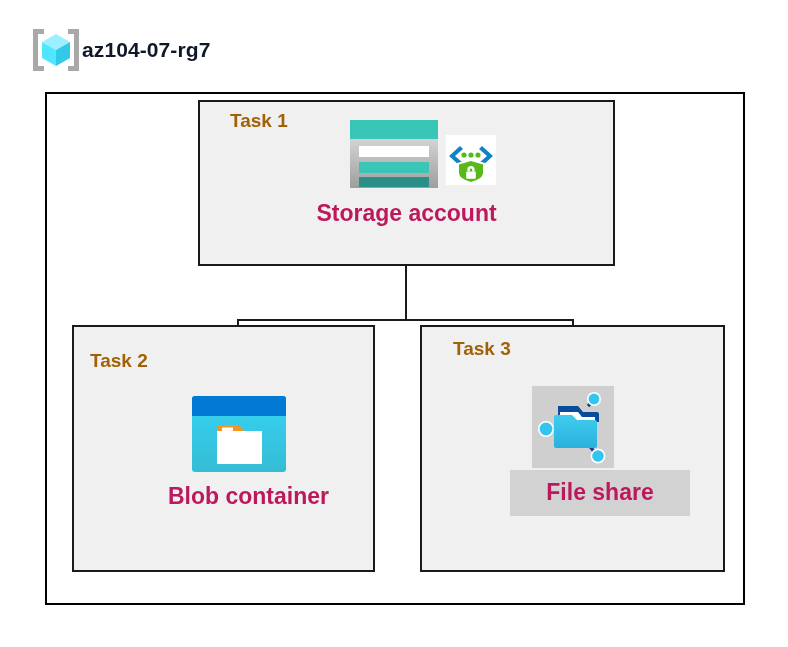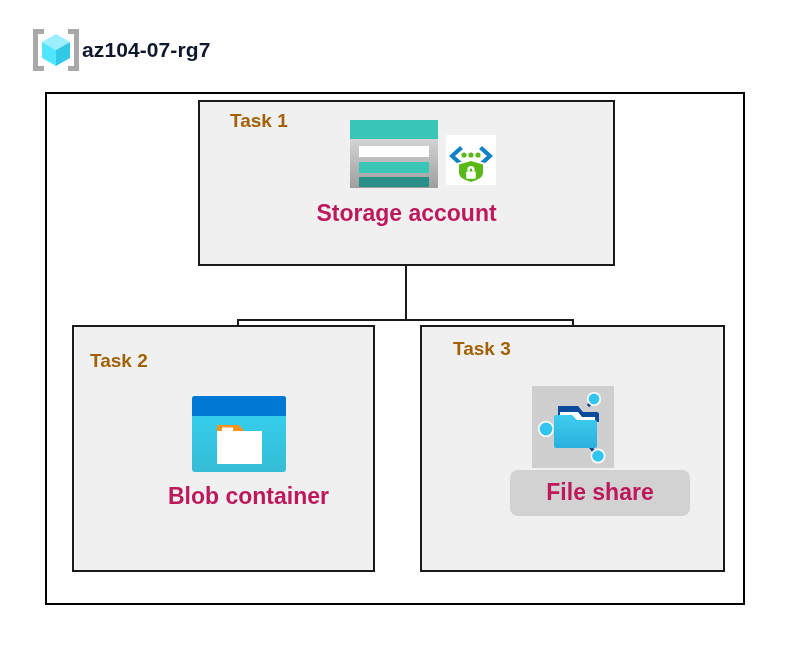--- a/index.html
+++ b/index.html
@@ -81,21 +81,20 @@
     white-space: nowrap;
     text-align: center;
   }
   #storage-label   { left: 198px; top: 200px; width: 417px; }
   #blob-label      { left: 72px;  top: 483px; width: 303px; margin-left: 25px; }
   #fileshare-label {
     left: 510px; top: 470px; width: 180px;
     background: #d2d2d2;
     padding: 9px 0 10px 0;
     text-align: center;
-    border-radius: 8px;
   }
 
   
   .icon-holder { position: absolute; }
   #storage-icon-holder   { left: 348px; top: 118px; width: 92px; height: 72px; }
   #security-icon-holder  { left: 446px; top: 135px; width: 50px; height: 50px; }
   #blob-icon-holder      { left: 191px; top: 395px; width: 96px; height: 78px; }
   #fileshare-icon-holder { left: 532px; top: 386px; width: 82px; height: 82px; }
   #fileshare-bg {
     position: absolute;

